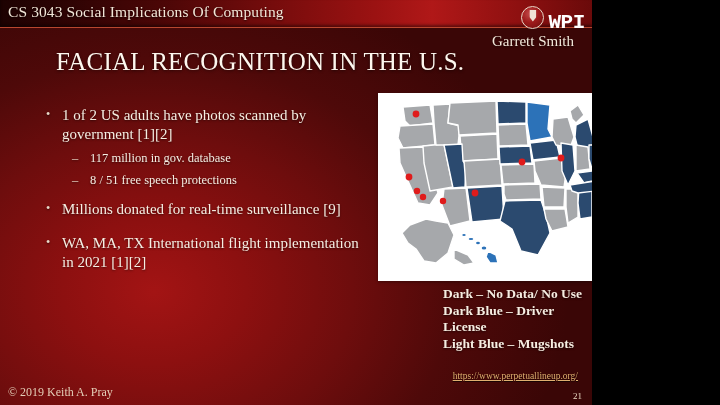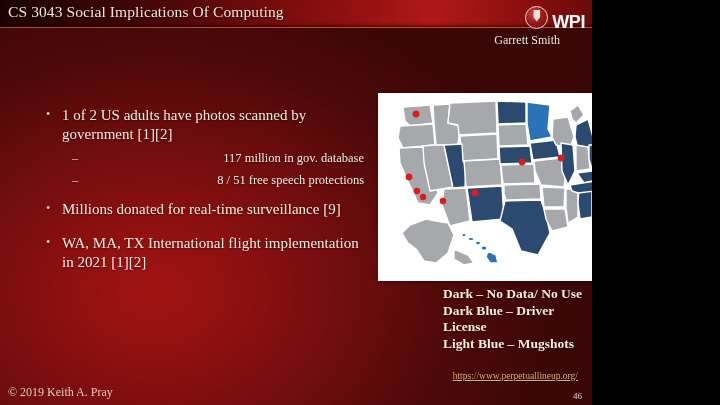--- a/index.html
+++ b/index.html
@@ -44,29 +44,29 @@
     position: relative;
   }
   #wpi-seal::after {
     content: ""; position: absolute; left: 50%; top: 3px;
     transform: translateX(-50%);
     width: 7px; height: 12px;
     background: #f0e4d6;
     clip-path: polygon(0 0, 100% 0, 100% 62%, 50% 100%, 0 62%);
   }
   #wpi-text {
-    font-size: 18px; font-weight: bold; color: #ffffff;
+    font-size: 21px; font-weight: bold; color: #ffffff;
     letter-spacing: -0.4px; line-height: 21px;
-    font-family: Liberation Sans, sans-serif;
+    font-family: Liberation Mono, monospace;
     margin-top: 11px;
   }
   
   #author {
-    position: absolute; right: 32px; top: 33px;
-    font-size: 12px; color: #f3e8da;
+    position: absolute; right: 18px; top: 33px;
+    font-size: 15px; color: #f3e8da;
     text-shadow: 0 1px 2px rgba(0,0,0,.6);
   }
   
   #slide-title {
     position: absolute; left: 56px; top: 48px;
     font-size: 25px; color: #fdf7ee;
     letter-spacing: .2px;
     text-shadow: 0 1px 3px rgba(0,0,0,.55);
   }
   
@@ -82,21 +82,20 @@
   }
   .b1::before {
     content: "\2022"; position: absolute; left: 2px; top: -1px;
     font-size: 12px; color: #e8dbca;
   }
   .sub {
     position: relative; padding-left: 46px;
     font-size: 12.5px; line-height: 16px;
     margin-top: 6px;
     text-shadow: 0 1px 2px rgba(0,0,0,.5);
-    text-align: right;
   }
   .sub::before {
     content: "\2013"; position: absolute; left: 28px; top: 0;
     color: #e8dbca;
   }
   .gap { height: 12px; }
   
   #map-box {
     position: absolute; left: 378px; top: 93px;
     width: 300px; height: 188px;
@@ -136,20 +135,21 @@
   <div id="header-band"></div>
   <div id="header-title">CS 3043 Social Implications Of Computing</div>
 
   <div id="wpi-logo">
     <div id="wpi-seal"></div>
     <div id="wpi-text">WPI</div>
   </div>
 
   <div id="author">Garrett Smith</div>
 
+  <div id="slide-title">FACIAL RECOGNITION IN THE U.S.</div>
 
   <div id="bullets">
     <div class="b1">1 of 2 US adults have photos scanned by government [1][2]</div>
     <div class="sub">117 million in gov. database</div>
     <div class="sub">8 / 51 free speech protections</div>
     <div class="gap"></div>
     <div class="b1">Millions donated for real-time surveillance [9]</div>
     <div class="gap"></div>
     <div class="b1">WA, MA, TX International flight implementation in 2021 [1][2]</div>
   </div>
@@ -241,15 +241,15 @@
   </div>
 
   <div id="legend">
     <div>Dark – No Data/ No Use</div>
     <div>Dark Blue – Driver License</div>
     <div>Light Blue – Mugshots</div>
   </div>
 
   <a id="source-link" href="#">https://www.perpetuallineup.org/</a>
   <div id="copyright">© 2019 Keith A. Pray</div>
-  <div id="page-number">46</div>
+  <div id="page-number">21</div>
 
 </div>
 
 </body></html>

